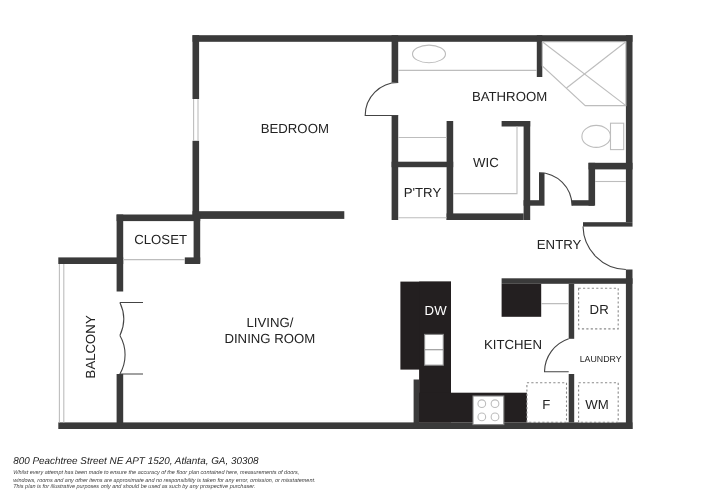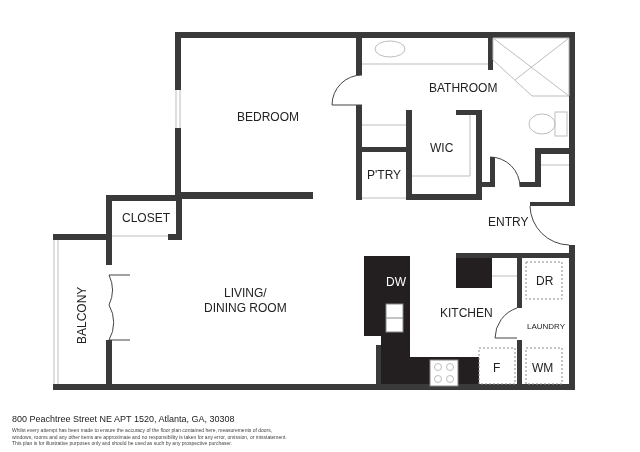--- a/index.html
+++ b/index.html
@@ -6,21 +6,21 @@
     body { width: 640px; height: 452px; position: relative; overflow: hidden; font-family: "Liberation Sans", sans-serif; }
     #plan { position: absolute; left: 0; top: 0; }
     .wall { fill: #3a3a3a; }
     .cab { fill: #231f20; }
     .thin { stroke: #bdbdbd; stroke-width: 1; fill: none; }
     .door { stroke: #444; stroke-width: 1; fill: none; }
     .dash { stroke: #8a8a8a; stroke-width: 1; stroke-dasharray: 2 2; fill: #fff; }
     .label { font-family: "Liberation Sans", sans-serif; font-size: 12px; fill: #222; }
     .label-sm { font-family: "Liberation Sans", sans-serif; font-size: 8px; fill: #222; }
     .label-w { font-family: "Liberation Sans", sans-serif; font-size: 12px; fill: #ffffff; }
-    .footer { position: absolute; left: 12px; top: 414px; width: 620px; }
+    .footer { position: absolute; left: 12px; top: 414px; width: 620px; font-style: italic; }
     .addr { font-size: 9px; color: #222; margin: 0 0 2px 0; line-height: 11px; }
     .disc { font-size: 5px; color: #444; margin: 0; line-height: 6.5px; }
   </style>
 </head>
 <body>
 
 <svg id="plan" width="640" height="452" viewBox="0 0 640 452">
 
   <g>
 

